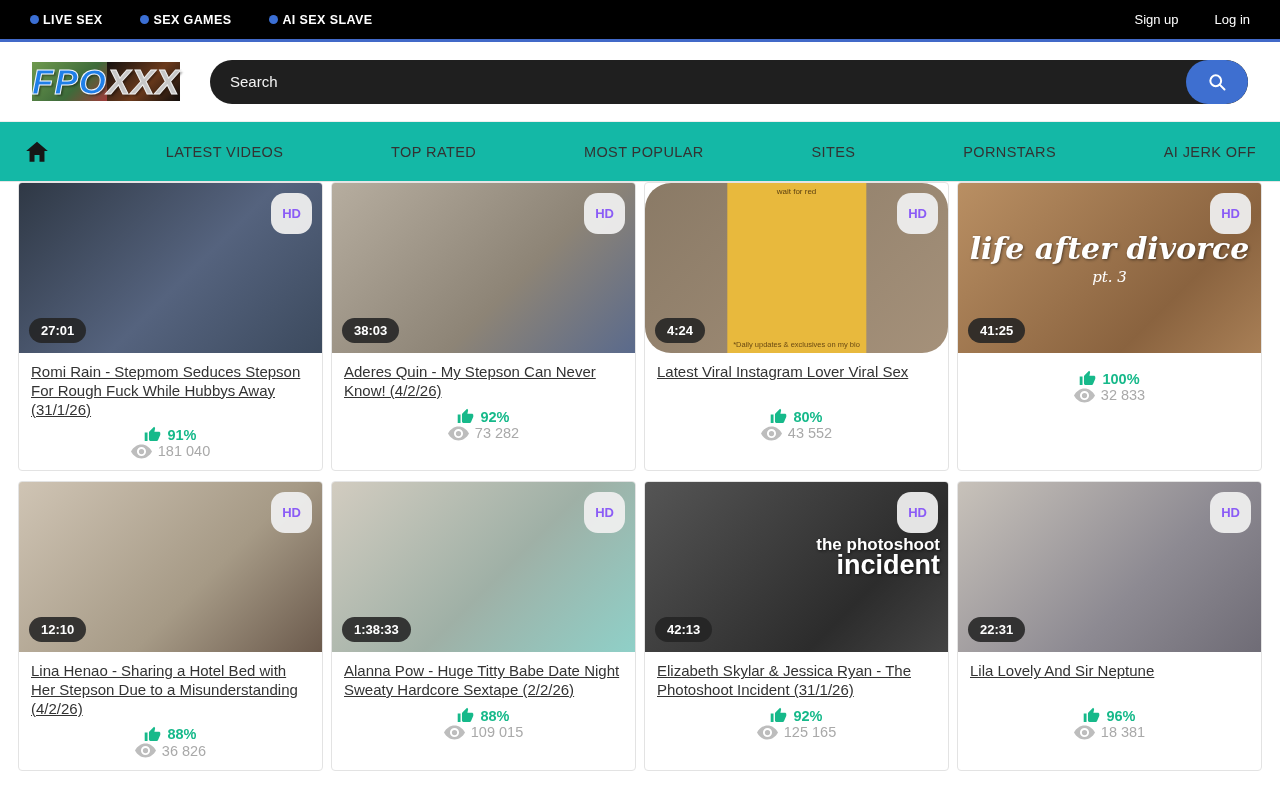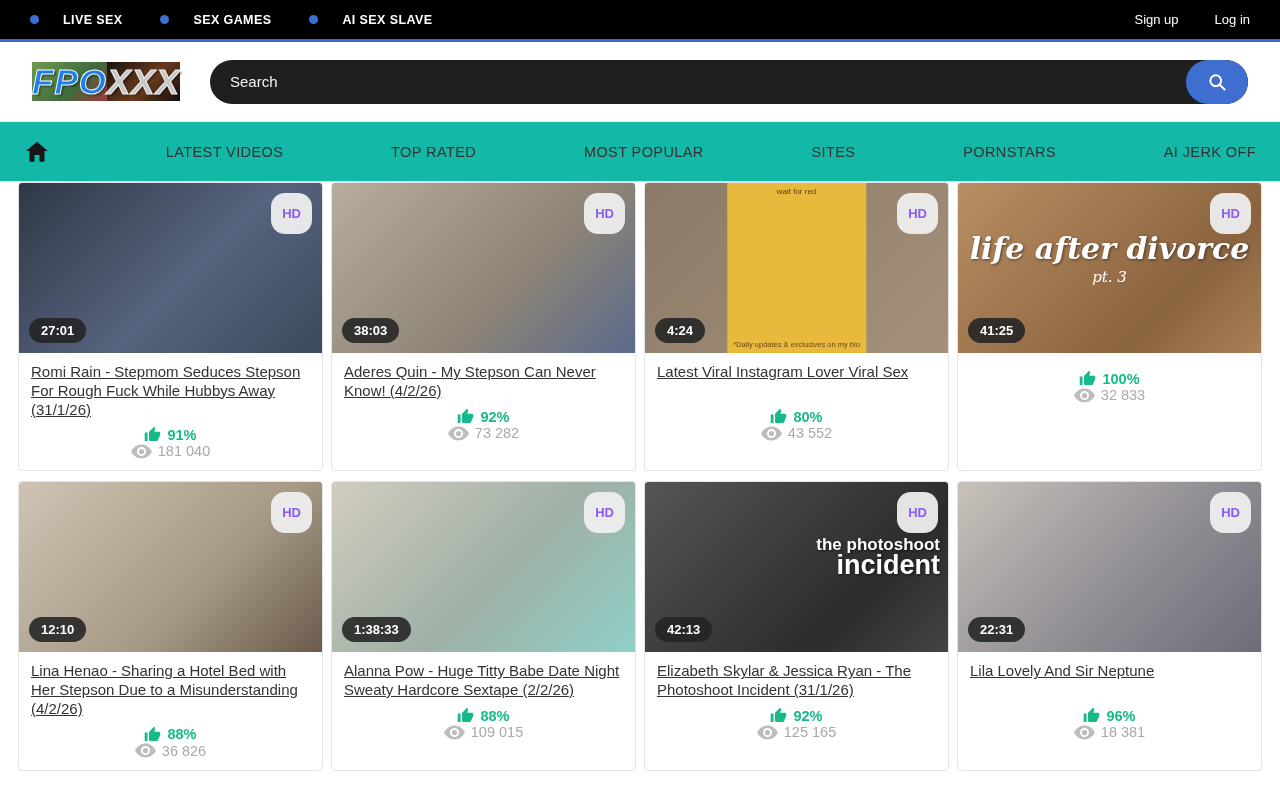--- a/index.html
+++ b/index.html
@@ -3,21 +3,21 @@
 <meta charset="utf-8">
 <style>
   * { margin:0; padding:0; box-sizing:border-box; }
   html,body { width:1280px; height:800px; overflow:hidden; background:#fff;
     font-family:"Liberation Sans", sans-serif; }
 
   
   .topbar { height:42px; background:#000; border-bottom:3px solid #4169c8;
     display:flex; align-items:center; justify-content:space-between; padding:0 30px; }
   .topbar-left { display:flex; align-items:center; gap:38px; }
-  .topbar-link { display:flex; align-items:center; gap:24px; color:#fff; font-size:12.5px;
+  .topbar-link { display:flex; align-items:center; gap:4px; color:#fff; font-size:12.5px;
     font-weight:bold; letter-spacing:.4px; cursor:pointer; text-decoration:none; }
   .dot { width:9px; height:9px; border-radius:50%; background:#3b6fd4; }
   .topbar-right { display:flex; align-items:center; gap:36px; }
   .auth-link { color:#fff; font-size:13px; cursor:pointer; text-decoration:none; }
 
   
   .header { height:80px; background:#fff; display:flex; align-items:center; padding:0 32px 0 32px;
     border-bottom:1px solid #eee; }
   .logo { font-size:35px; font-weight:800; font-style:italic; letter-spacing:1px;
     white-space:nowrap; cursor:pointer; margin-right:30px;
@@ -54,21 +54,21 @@
   .card-info { padding:10px 12px 11px 12px; }
   .card-title { color:#333; font-size:15px; line-height:1.25; min-height:38px; cursor:pointer;text-decoration:underline; }
   .card-meta { display:flex; align-items:center; justify-content:space-between; margin-top:7px;flex-direction:column; }
   .likes { display:flex; align-items:center; gap:6px; color:#16b98a; font-size:14.5px;
     font-weight:bold; }
   .views { display:flex; align-items:center; gap:6px; color:#a9a9a9; font-size:14.5px; }
 
   
   .t0 { background:linear-gradient(135deg,#2f3845 0%,#55637e 55%,#3c4welcome4 100%); background:linear-gradient(135deg,#2f3845 0%,#55637e 55%,#3c4a5e 100%); }
   .t1 { background:linear-gradient(135deg,#b6ad9f 0%,#8d8476 60%,#5a6a8c 100%); }
-  .t2 { background:linear-gradient(135deg,#8a7a66 0%,#a5917a 100%); }
+  .t2 { background:linear-gradient(135deg,#8a7a66 0%,#a5917a 100%);border-radius:26px; }
   .t3 { background:linear-gradient(135deg,#b98f63 0%,#8a633f 70%,#a87f56 100%); }
   .t4 { background:linear-gradient(135deg,#cfc4b4 0%,#a69a86 60%,#6b5a4c 100%); }
   .t5 { background:linear-gradient(135deg,#d2ccc0 0%,#9fb0a6 55%,#8fd0c8 100%); }
   .t6 { background:linear-gradient(135deg,#555 0%,#2c2c2c 70%,#444 100%); }
   .t7 { background:linear-gradient(135deg,#c8c2ba 0%,#8d8a92 60%,#6f6c76 100%); }
   .p1 { background:linear-gradient(135deg,#6f9a4e 0%,#3e6b3a 60%,#a03a3a 100%); }
   .p2 { background:linear-gradient(135deg,#161210 0%,#6b3a1c 55%,#120e0c 100%); }
 
   .sticker { position:absolute; left:50%; transform:translateX(-50%); top:0; bottom:0;
     width:46%; background:#e8b93d; padding:4px 6px; display:flex; flex-direction:column;

